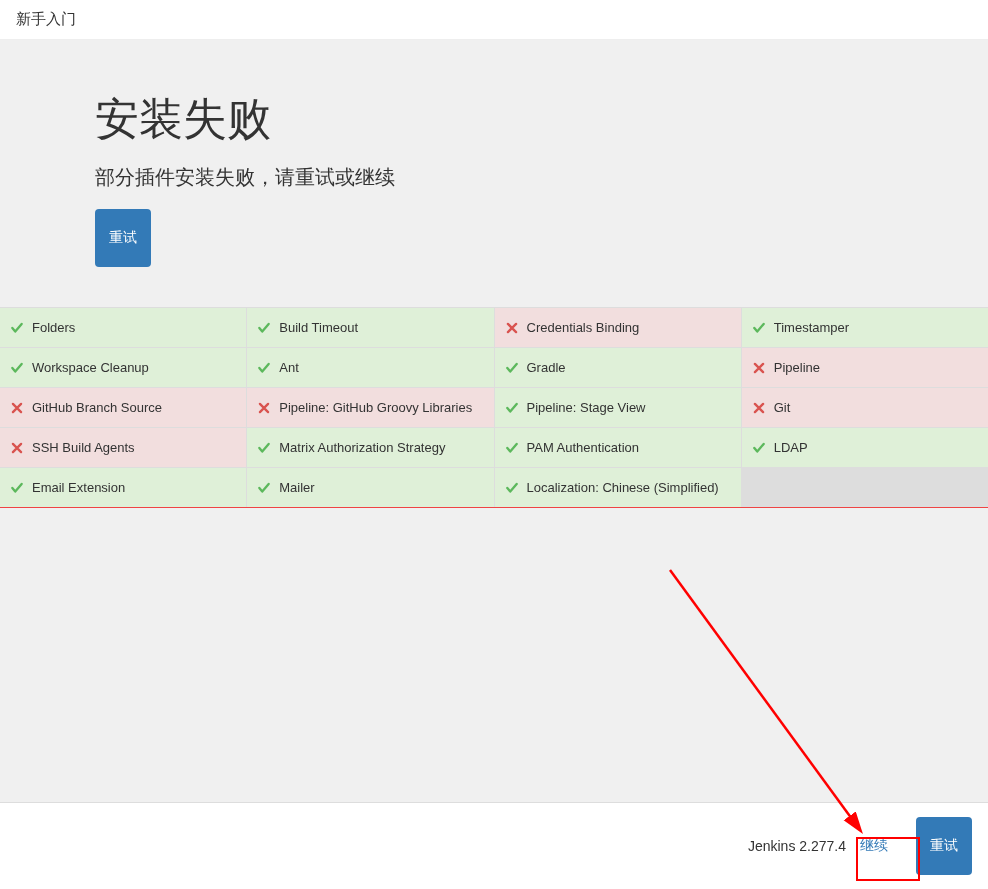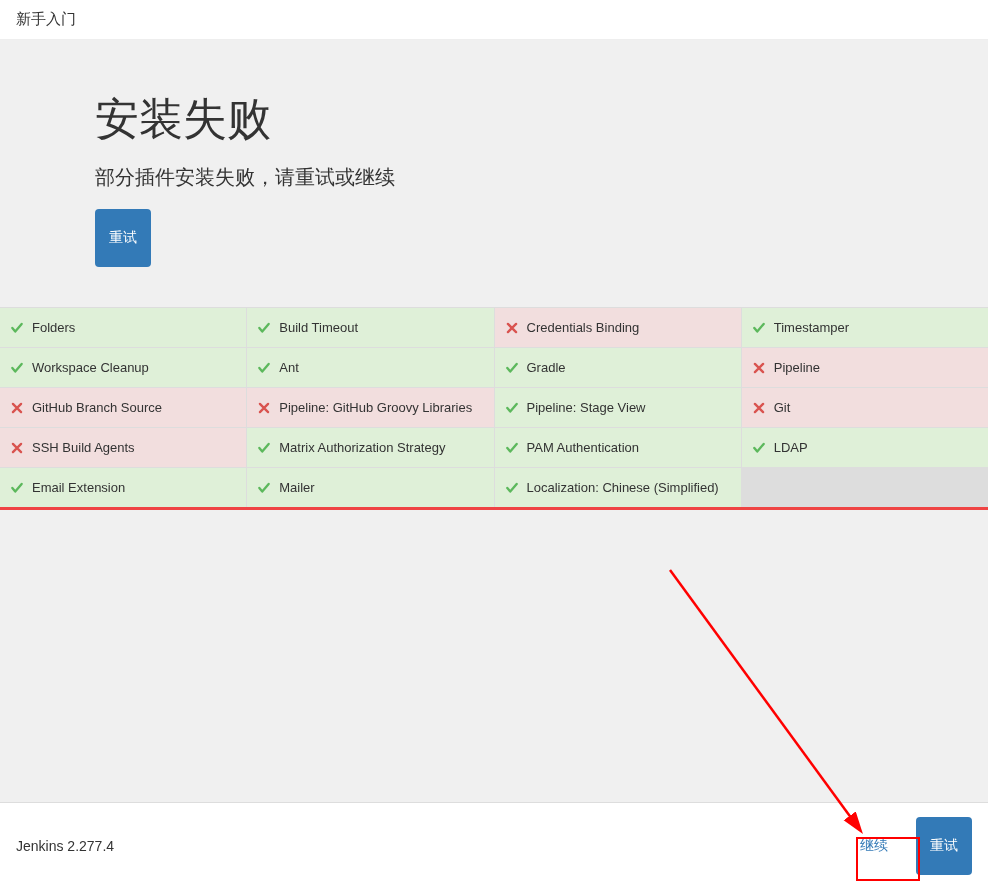--- a/index.html
+++ b/index.html
@@ -44,21 +44,21 @@
       font-size: 14px;
       border-radius: 4px;
       cursor: pointer;
     }
     .plugin-grid {
       display: grid;
       grid-template-columns: repeat(4, 1fr);
       gap: 1px;
       background: #ddd;
       border-top: 1px solid #ddd;
-      border-bottom: 3px solid #ef4444;
+      border-bottom: 1px solid #ef4444;
     }
     .plugin-cell {
       padding: 12px 10px;
       font-size: 13px;
       color: #333;
       display: flex;
       align-items: center;
       gap: 8px;
     }
     .plugin-cell.success { background: #dff0d8; }
@@ -73,21 +73,21 @@
     .icon.cross svg path { stroke: #d9534f; }
     .footer-bar {
       position: absolute;
       left: 0;
       right: 0;
       bottom: 0;
       border-top: 1px solid #ddd;
       background: #fff;
       display: flex;
       align-items: center;
-      justify-content: space-between;
+      justify-content: flex-end;
       padding: 14px 16px;
     }
     .version {
       font-size: 14px;
       color: #333;
     }
     .footer-actions {
       display: flex;
       align-items: center;
       gap: 14px;

